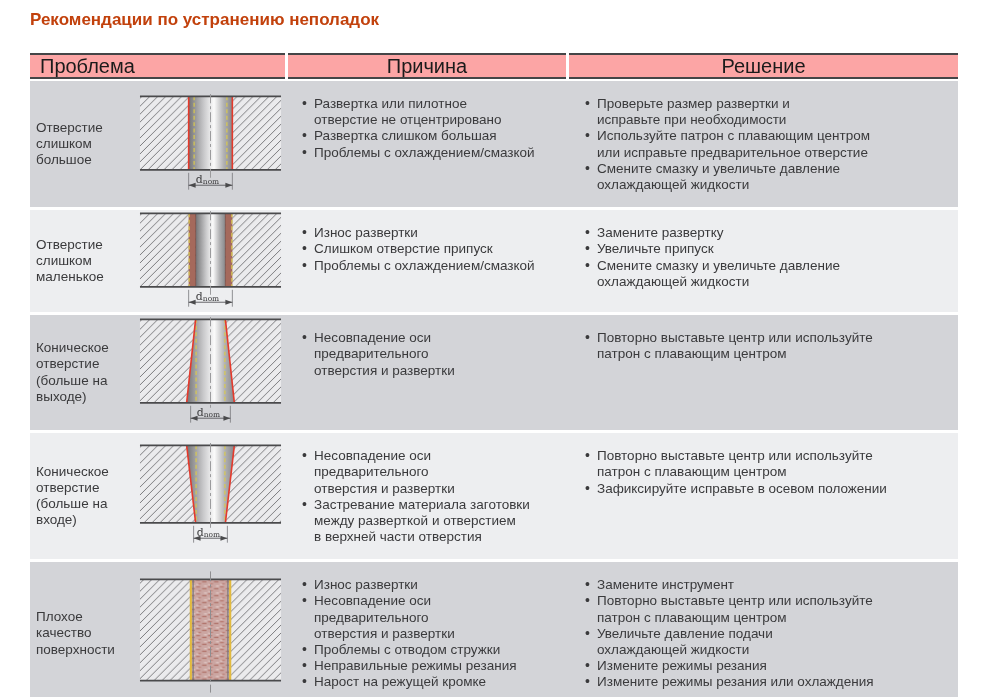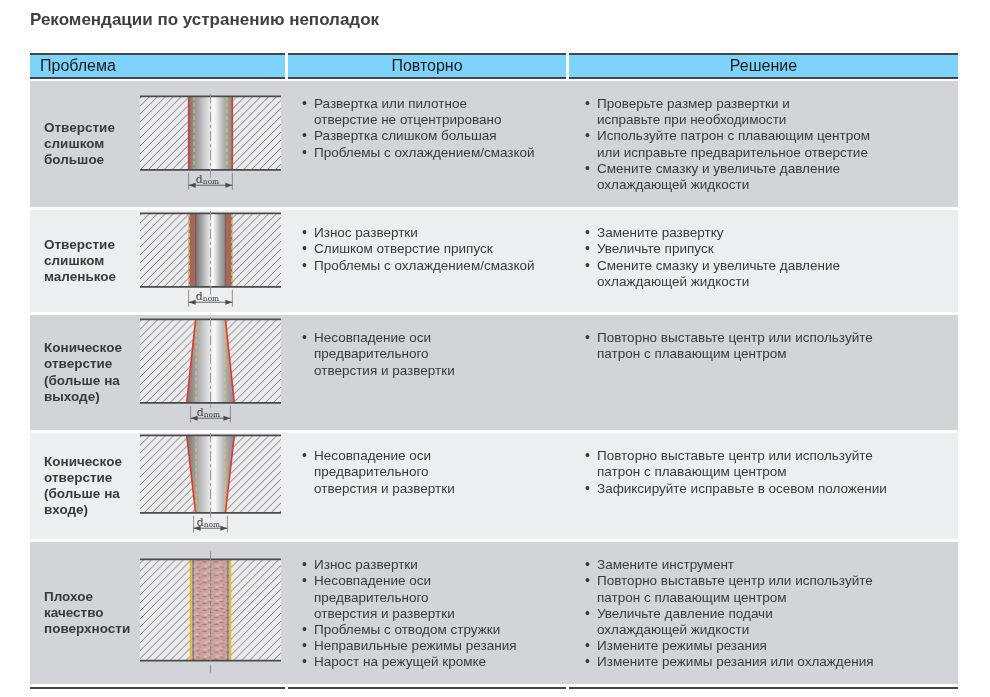--- a/index.html
+++ b/index.html
@@ -1,28 +1,28 @@
 <!DOCTYPE html>
 <html lang="ru"><head>
 <meta charset="utf-8">
 <style>
   html,body{margin:0;padding:0;background:#ffffff;font-family:"Liberation Sans","DejaVu Sans",sans-serif;color:#3a3a3c;}
   .page{width:990px;height:697px;overflow:hidden;background:#fff;}
-  .title{font-size:17px;font-weight:bold;color:#404040;padding:10px 0 0 30px;margin:0 0 23px 0;}
+  .title{font-size:17px;font-weight:bold;color:#c2410c;padding:10px 0 0 30px;margin:0 0 23px 0;}
   .tbl{width:928px;margin-left:30px;}
   .thead{display:grid;grid-template-columns:255px 278px 1fr;column-gap:3px;margin-bottom:2px;}
-  .th{background:#7dd3fc;border-top:2px solid #454547;border-bottom:2px solid #454547;
-      font-size:16px;color:#1b1b1b;height:22px;line-height:22px;text-align:center;}
+  .th{background:#fca5a5;border-top:2px solid #454547;border-bottom:2px solid #454547;
+      font-size:20px;color:#1b1b1b;height:22px;line-height:22px;text-align:center;}
   .th.first{text-align:left;padding-left:10px;}
   .row{display:grid;grid-template-columns:106px 149px 278px 1fr;border-bottom:3px solid #ffffff;}
   .row.dark{background:#d3d4d8;}
   .row.light{background:#edeef0;}
   .row.r1{min-height:105px;} .row.r2{min-height:102px;} .row.r3{min-height:115px;}
   .row.r4{min-height:106px;} .row.r5{min-height:138px;}
-  .pcell{display:flex;align-items:center;padding-left:14px;font-size:13.5px;line-height:1.2;white-space:pre-line;font-weight:bold;}
+  .pcell{display:flex;align-items:center;padding-left:6px;font-size:13.5px;line-height:1.2;white-space:pre-line;}
   .dcell{display:flex;align-items:center;justify-content:center;}
   .dcell svg{display:block;}
   .blist{list-style:none;margin:8px;padding:7px 14px 6px 8px;font-size:13.5px;line-height:1.2;}
   .blist li{position:relative;padding-left:13px;white-space:pre-line;}
   .blist li::before{content:"\2022";position:absolute;left:1px;top:-1px;font-size:14px;}
   .scell .blist{padding-left:13px;}
   .tfoot{display:flex;column-gap:3px;}
   .tfoot div{height:2px;background:#454547;}
   .tfoot .f1{width:255px;} .tfoot .f2{width:278px;} .tfoot .f3{flex:1;}
   .defs{position:absolute;width:0;height:0;overflow:hidden;}
@@ -55,21 +55,21 @@
   </defs>
 </svg>
 
 <div class="page">
   <h1 class="title">Рекомендации по устранению неполадок</h1>
 
   <div class="tbl">
 
     <div class="thead">
       <div class="th first">Проблема</div>
-      <div class="th">Повторно</div>
+      <div class="th">Причина</div>
       <div class="th">Решение</div>
     </div>
 
     <div class="row dark r1">
       <div class="pcell">Отверстие
 слишком
 большое</div>
       <div class="dcell">
         <svg width="150" height="100" viewBox="0 0 150 100">
           <rect x="4" y="2" width="142" height="74" fill="url(#hatch)"></rect>
@@ -212,20 +212,23 @@
           <polygon points="58,95.5 65,93 65,98" fill="#4a4a4c"></polygon>
           <polygon points="92,95.5 85,93 85,98" fill="#4a4a4c"></polygon>
           <text x="73" y="93" text-anchor="middle" font-size="11"><tspan>d</tspan><tspan font-size="7.5" dy="1.5">nom</tspan></text>
         </svg>
       </div>
       <div class="ccell">
         <ul class="blist">
           <li>Несовпадение оси
 предварительного
 отверстия и развертки</li>
+          <li>Застревание материала заготовки
+между разверткой и отверстием
+в верхней части отверстия</li>
         </ul>
       </div>
       <div class="scell">
         <ul class="blist">
           <li>Повторно выставьте центр или используйте
 патрон с плавающим центром</li>
           <li>Зафиксируйте исправьте в осевом положении</li>
         </ul>
       </div>
     </div>

